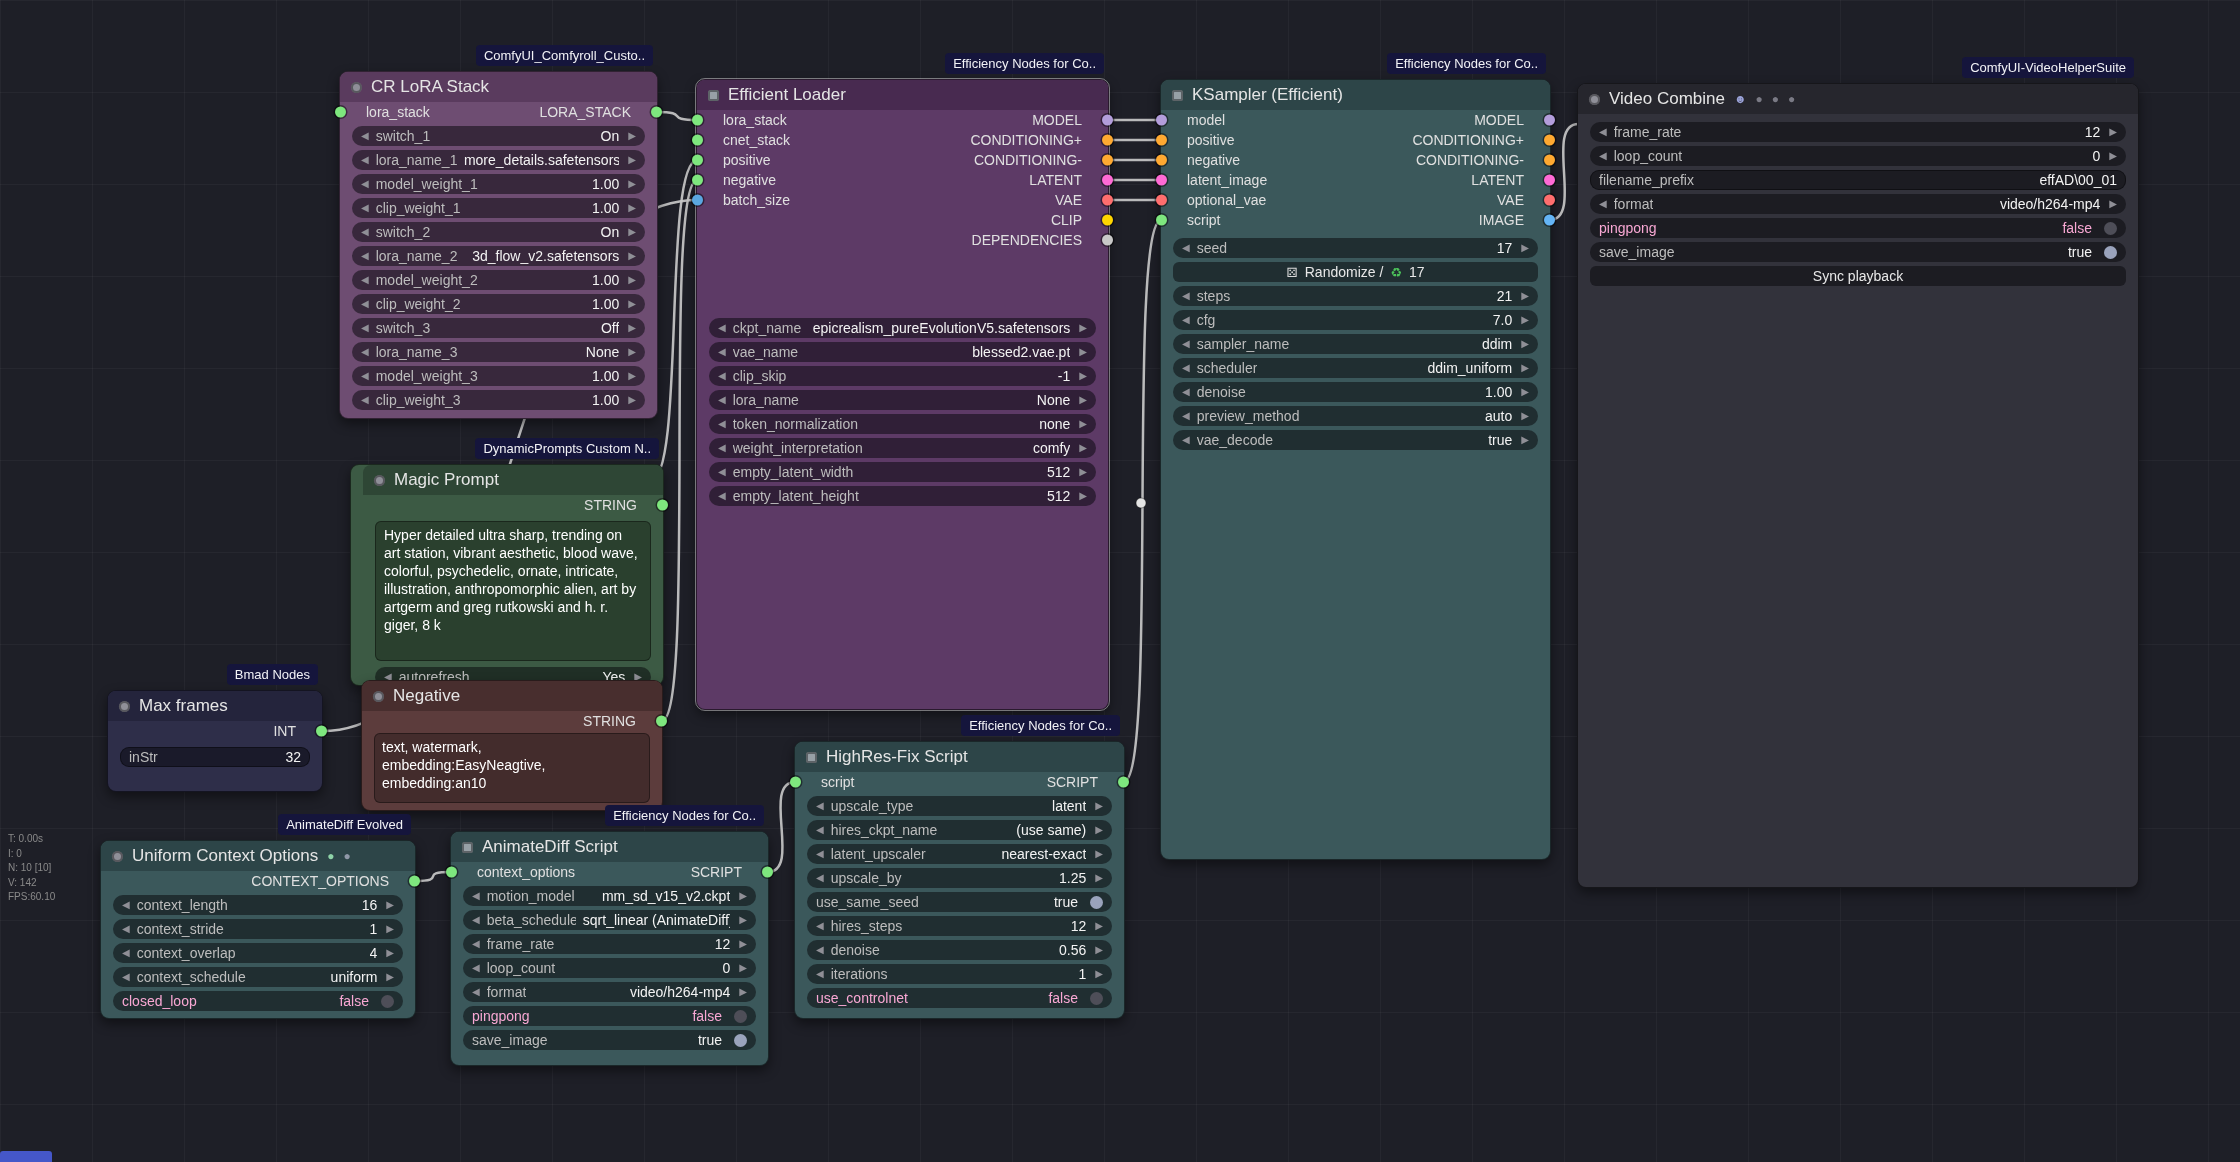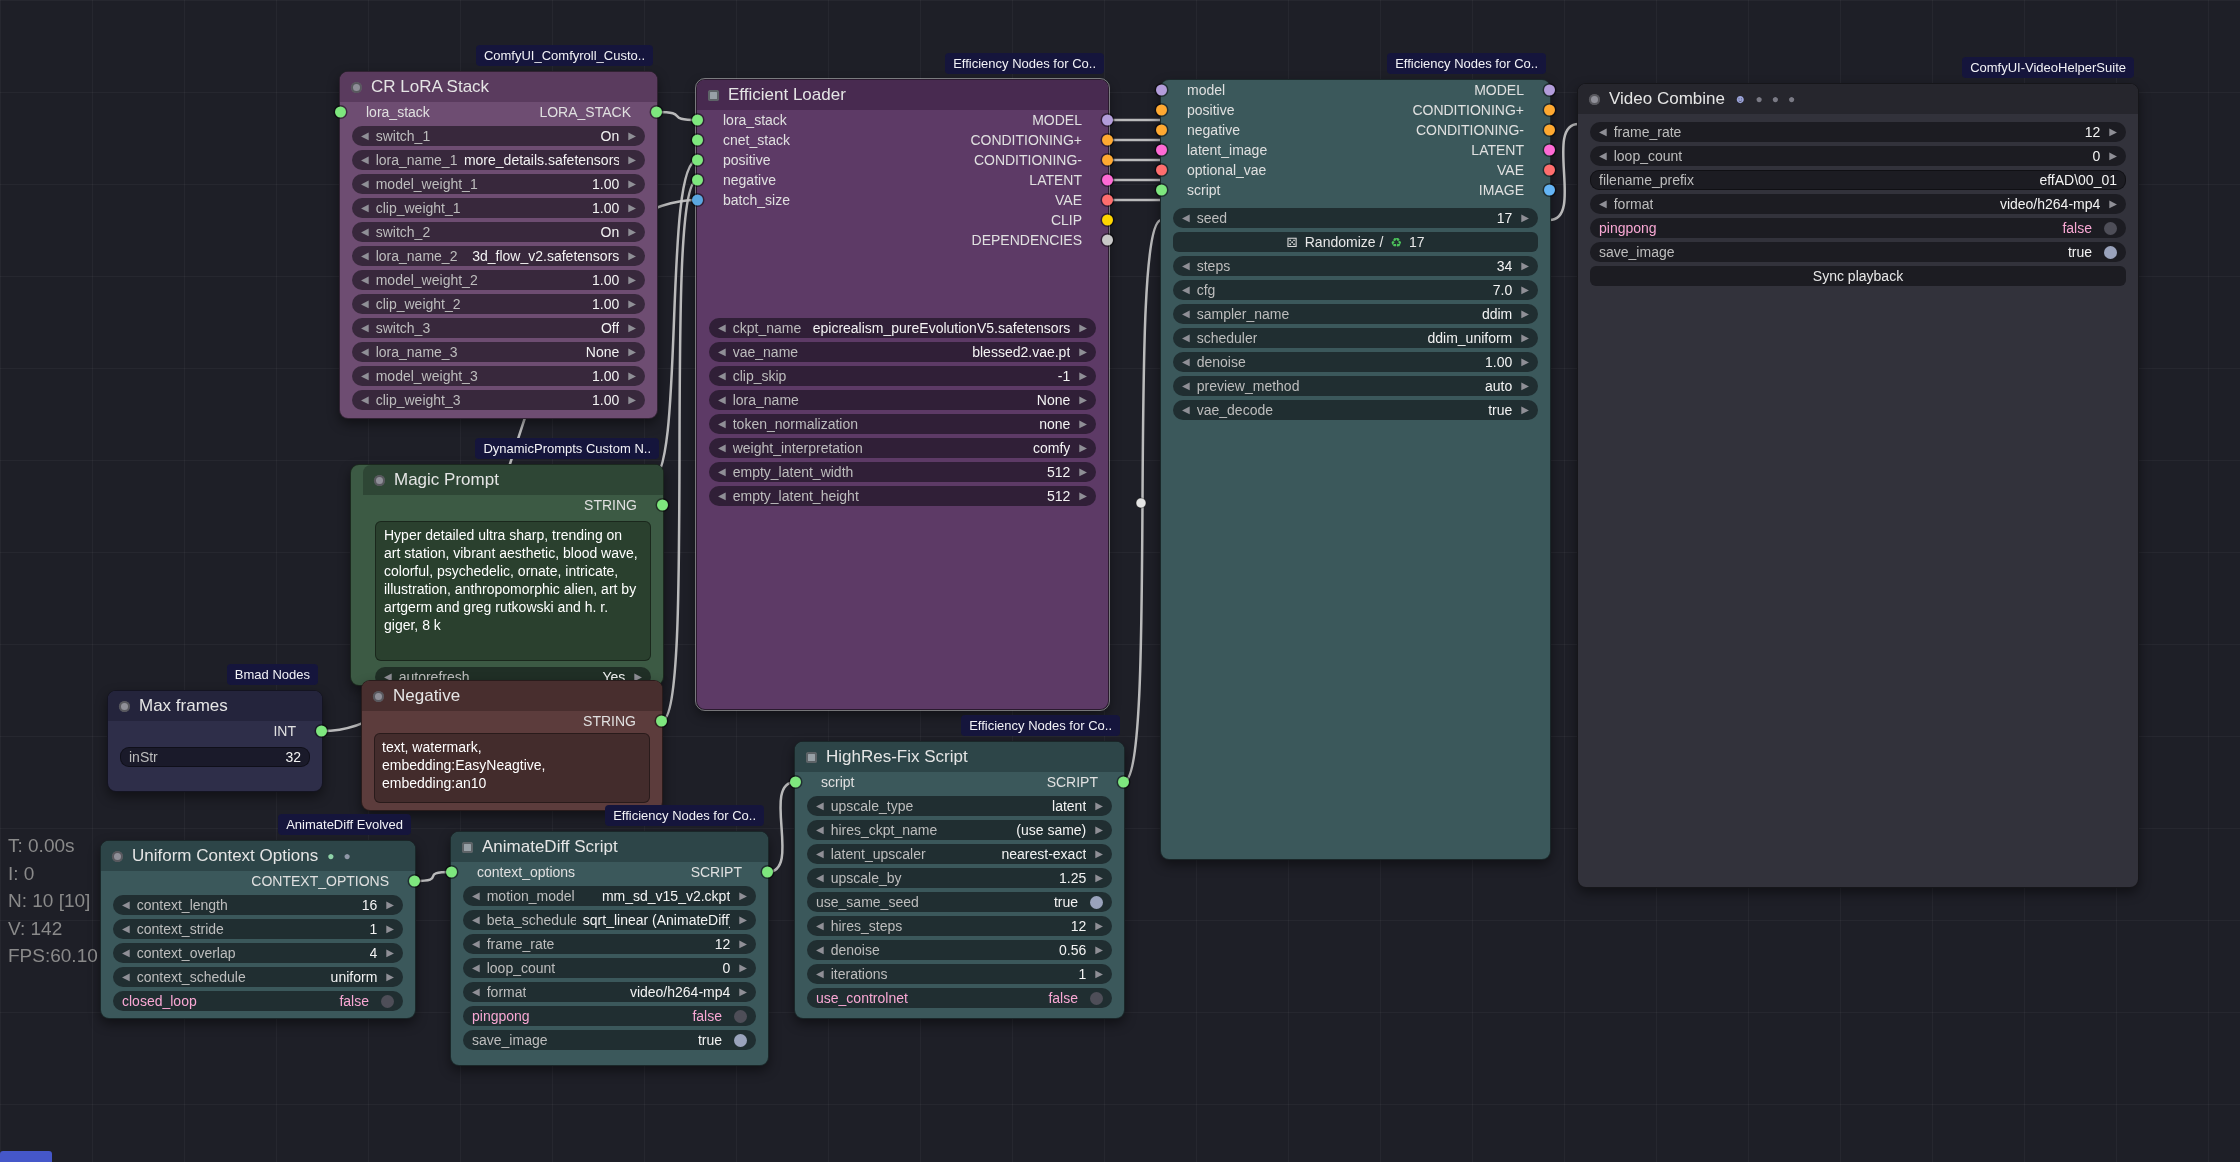--- a/index.html
+++ b/index.html
@@ -53,21 +53,21 @@
   .k-button{justify-content:center;border-radius:6px;color:#e8e8e8;}
   .k-button .btxt{white-space:nowrap;}
   .k-seed_button{justify-content:center;border-radius:6px;color:#e8e8e8;}
   .dice{color:#d8d8d8;font-size:13px;}
   .recycle{color:#4cc35a;font-size:13px;}
 
   .ta{margin:0 12px;border-radius:6px;color:#ffffff;font-size:14px;line-height:1.28;
       padding:6px 9px;overflow:hidden;box-shadow:inset 0 0 0 1px rgba(0,0,0,0.38);}
   .gap{width:100%;}
 
-  #hud{position:absolute;left:8px;top:832px;z-index:4;color:#8a8a8a;font-size:19px;line-height:1.45;white-space:nowrap;}
+  #hud{position:absolute;left:8px;top:832px;z-index:4;color:#8a8a8a;font-size:10px;line-height:1.45;white-space:nowrap;}
   #corner-node{position:absolute;left:0;top:1151px;width:52px;height:11px;background:#4557c9;border-radius:3px 3px 0 0;z-index:3;}
 </style>
 </head>
 <body>
 
 <div id="canvas">
   <svg id="wires" width="2240" height="1162">
       <path d="M 656.5 112 C 691.5 112, 662.5 120, 697.5 120" class="wire"></path>
       <path d="M 650.5 481 C 685.5 481, 662.5 160, 697.5 160" class="wire"></path>
       <path d="M 661.5 721 C 696.5 721, 662.5 180, 697.5 180" class="wire"></path>
@@ -297,20 +297,24 @@
         <div class="widget k-combo">
           <span class="arr">◀</span>
           <span class="wlabel">empty_latent_height</span>
           <span class="wvalue">512</span>
           <span class="arr">▶</span>
         </div>
       </div>
     </div>
     <div class="node" style="left: 1160px; top: 79px; width: 389px; height: 779px; background: rgb(59, 88, 91); --hdr: #2d4548;">
       <div class="badge">Efficiency Nodes for Co..</div>
+      <div class="nhead">
+        <span class="hicon square"></span>
+        <span class="ntitle">KSampler (Efficient)</span>
+      </div>
       <div class="nbody">
         <div class="slotrow">
           <div class="slot sin">
             <span class="pdot" style="background: rgb(179, 157, 219);"></span>
             <span class="slabel">model</span>
           </div>
           <div class="slot sout">
             <span class="slabel">MODEL</span>
             <span class="pdot" style="background: rgb(179, 157, 219);"></span>
           </div>
@@ -374,21 +378,21 @@
         </div>
         <div class="widget k-seed_button">
           <span class="dice">⚄</span>
           <span class="btxt">Randomize /</span>
           <span class="recycle">♻</span>
           <span class="btxt">17</span>
         </div>
         <div class="widget k-combo">
           <span class="arr">◀</span>
           <span class="wlabel">steps</span>
-          <span class="wvalue">34</span>
+          <span class="wvalue">21</span>
           <span class="arr">▶</span>
         </div>
         <div class="widget k-combo">
           <span class="arr">◀</span>
           <span class="wlabel">cfg</span>
           <span class="wvalue">7.0</span>
           <span class="arr">▶</span>
         </div>
         <div class="widget k-combo">
           <span class="arr">◀</span>

